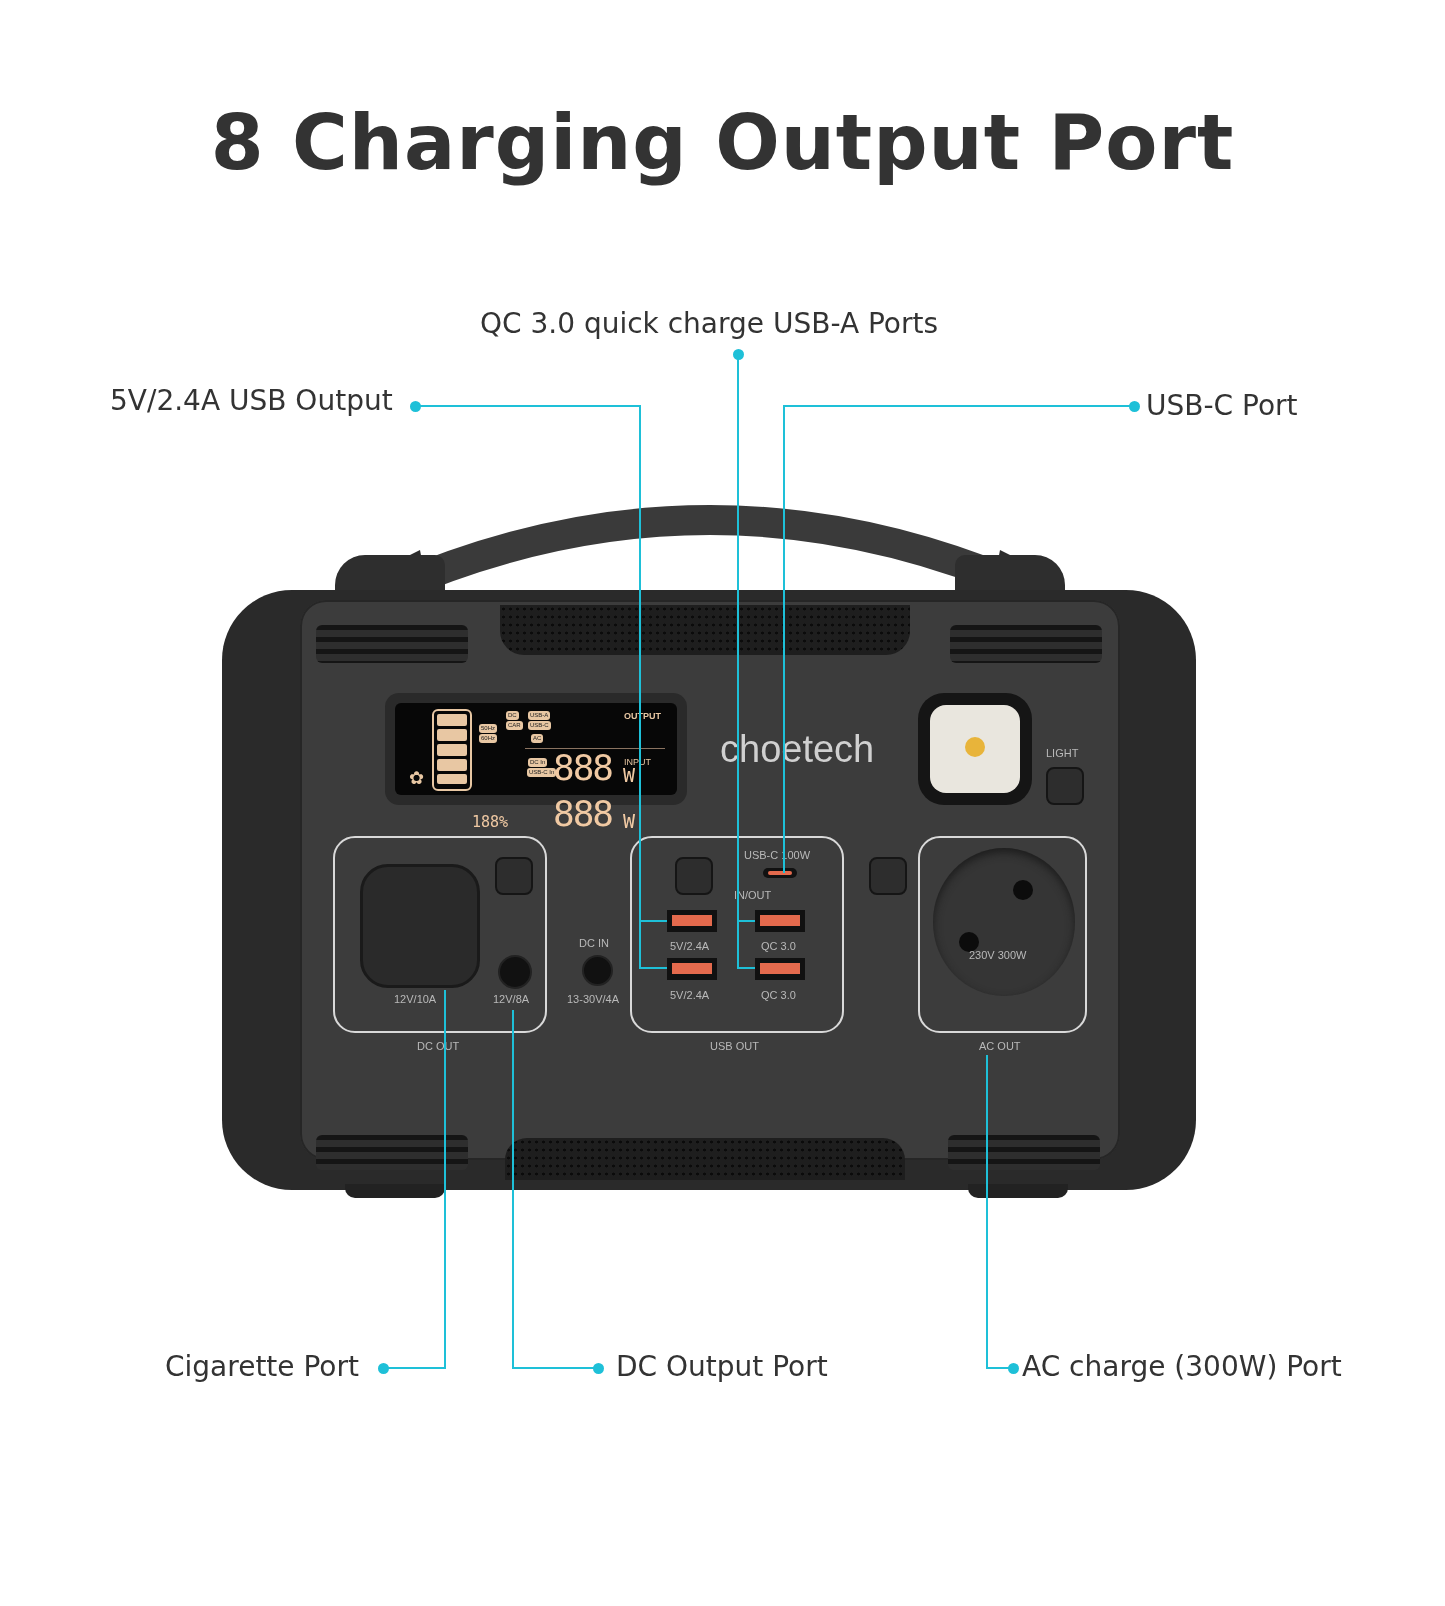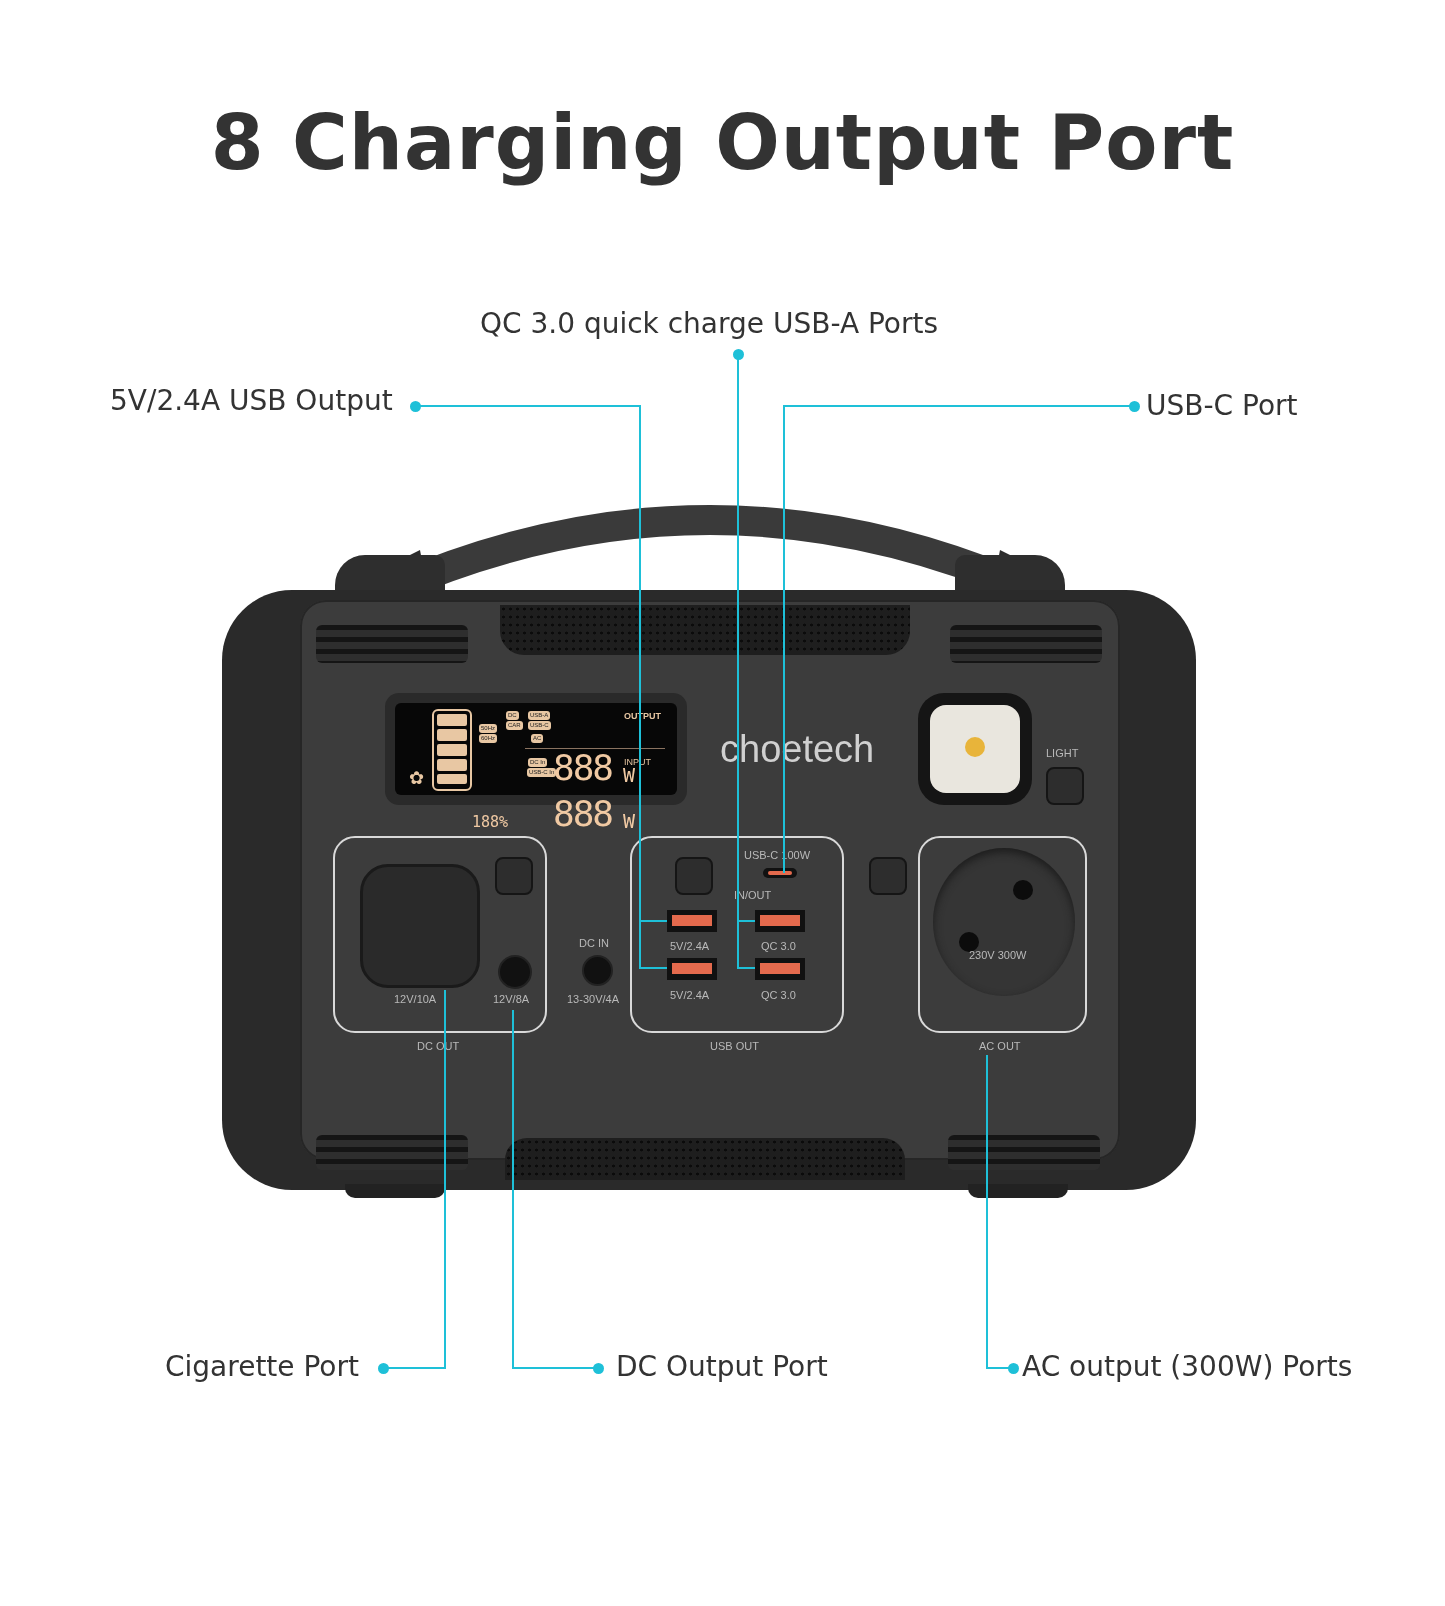--- a/index.html
+++ b/index.html
@@ -150,13 +150,13 @@
 
 <div class="line" style="left:986px;top:1055px;width:2px;height:313px;"></div>
 <div class="line" style="left:986px;top:1367px;width:26px;height:2px;"></div>
 <div class="dot" style="left:1008px;top:1363px;"></div>
 
 <div class="abs callout" style="left:480px;top:307px;">QC 3.0 quick charge USB-A Ports</div>
 <div class="abs callout" style="left:110px;top:384px;">5V/2.4A USB Output</div>
 <div class="abs callout" style="left:1146px;top:389px;">USB-C Port</div>
 <div class="abs callout" style="left:165px;top:1350px;">Cigarette Port</div>
 <div class="abs callout" style="left:616px;top:1350px;">DC Output Port</div>
-<div class="abs callout" style="left:1022px;top:1350px;">AC output (300W) Ports</div>
+<div class="abs callout" style="left:1022px;top:1350px;">AC charge (300W) Port</div>
 
 </body></html>

